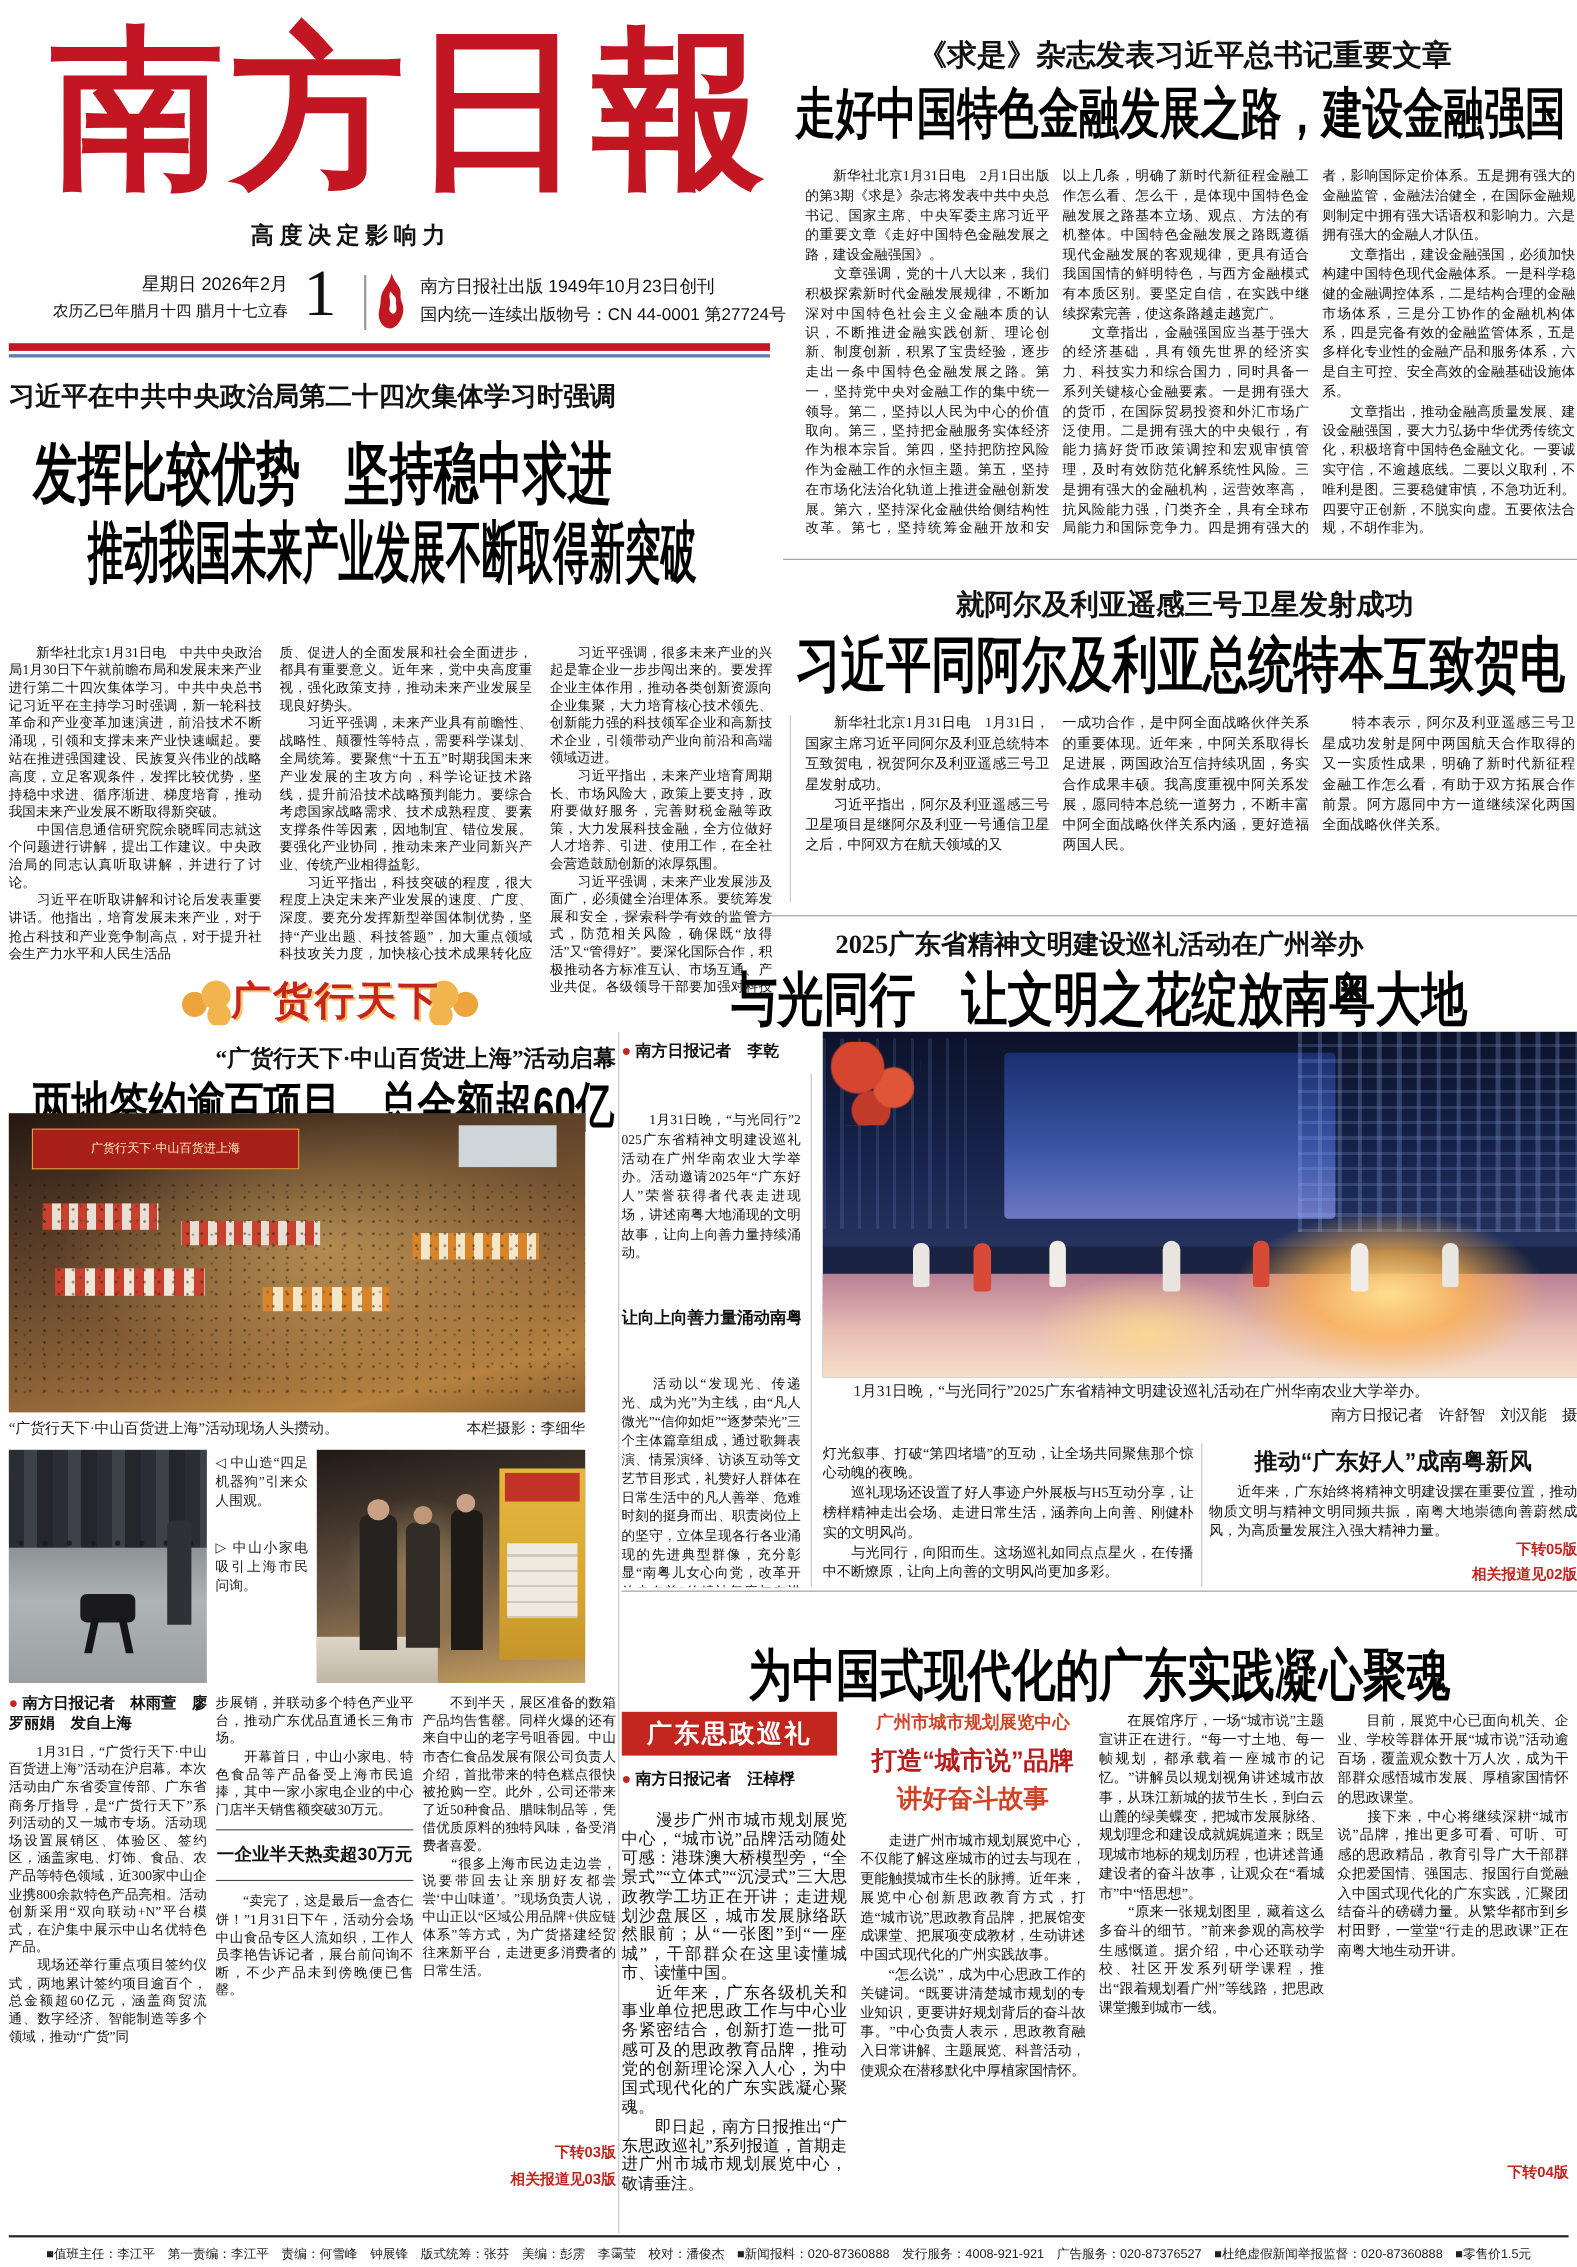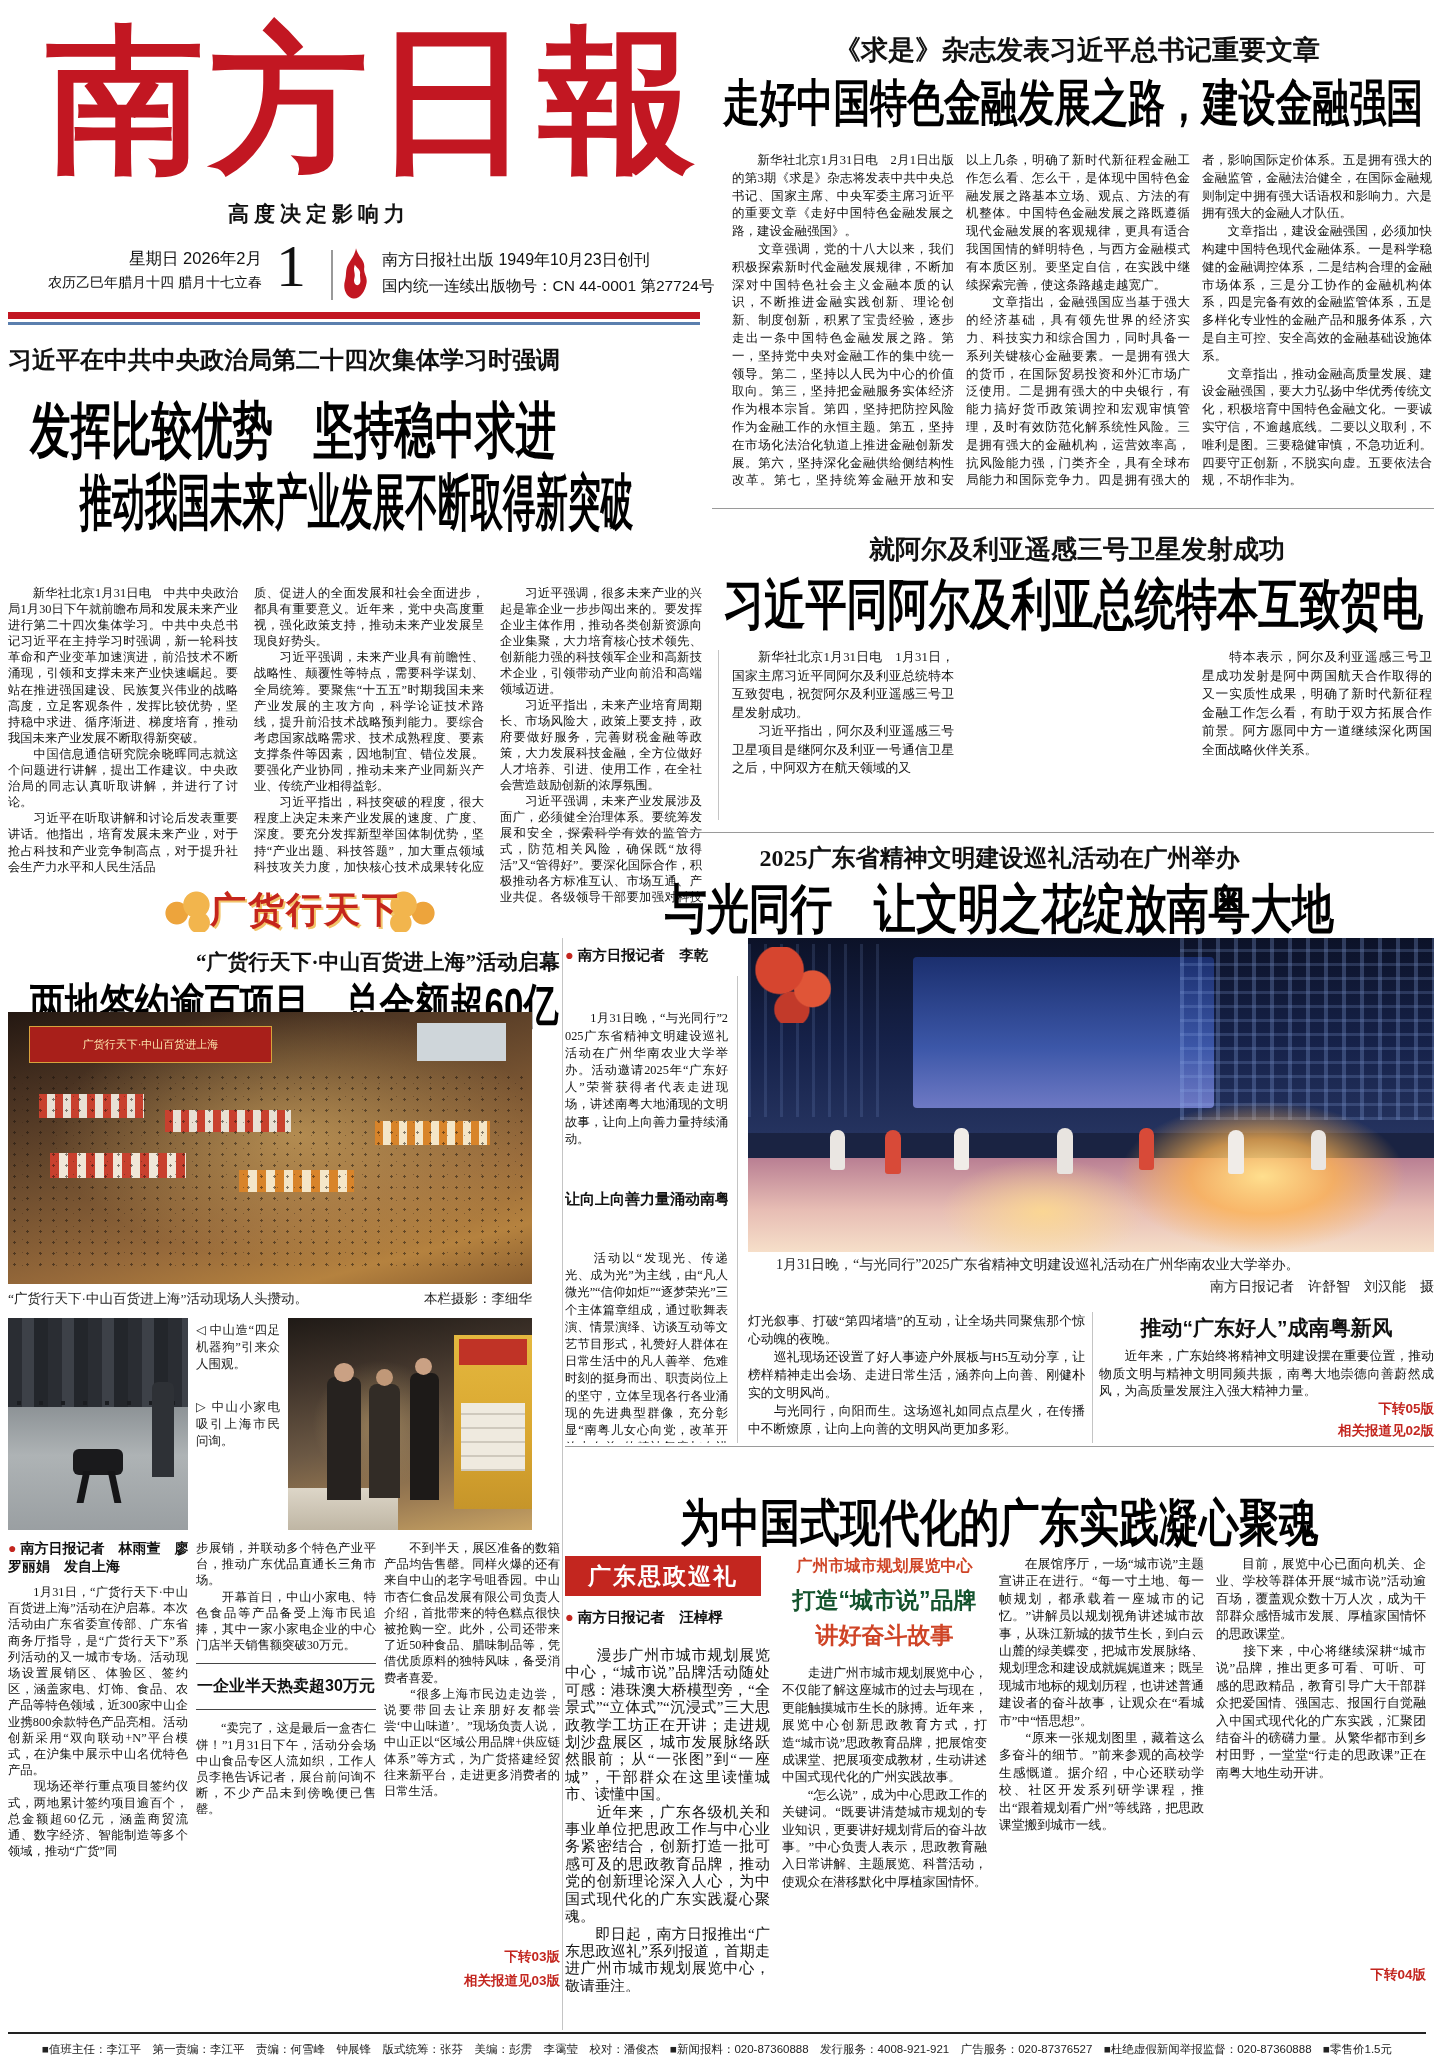--- a/index.html
+++ b/index.html
@@ -77,20 +77,21 @@
 　　习近平指出，未来产业培育周期长、市场风险大，政策上要支持，政府要做好服务，完善财税金融等政策，大力发展科技金融，全方位做好人才培养、引进、使用工作，在全社会营造鼓励创新的浓厚氛围。
 　　习近平强调，未来产业发展涉及面广，必须健全治理体系。要统筹发展和安全，探索科学有效的监管方式，防范相关风险，确保既“放得活”又“管得好”。要深化国际合作，积极推动各方标准互认、市场互通、产业共促。各级领导干部要加强对科技前沿知识的学习，努力做到懂产业、善决策。</div>
   <div class="abs vr" style="left:718px;top:650px;width:1px;height:170px;"></div>
 
   <div class="abs kicker" style="left:720px;top:532px;width:714px;font-size:26px;">就阿尔及利亚遥感三号卫星发射成功</div>
   <div class="abs" style="left:712px;top:568px;width:722px;height:64px;">
     <div class="hl" style="font-size:42px;transform:scale(.98,1.3);transform-origin:50% 0;">习近平同阿尔及利亚总统特本互致贺电</div>
   </div>
   <div class="abs col" style="left:732px;top:648px;width:222px;height:156px;font-size:12.8px;line-height:18.5px;">　　新华社北京1月31日电　1月31日，国家主席习近平同阿尔及利亚总统特本互致贺电，祝贺阿尔及利亚遥感三号卫星发射成功。
 　　习近平指出，阿尔及利亚遥感三号卫星项目是继阿尔及利亚一号通信卫星之后，中阿双方在航天领域的又</div>
+  <div class="abs col" style="left:966px;top:648px;width:224px;height:156px;font-size:12.8px;line-height:18.5px;">一成功合作，是中阿全面战略伙伴关系的重要体现。近年来，中阿关系取得长足进展，两国政治互信持续巩固，务实合作成果丰硕。我高度重视中阿关系发展，愿同特本总统一道努力，不断丰富中阿全面战略伙伴关系内涵，更好造福两国人民。</div>
   <div class="abs col" style="left:1202px;top:648px;width:230px;height:156px;font-size:12.8px;line-height:18.5px;">　　特本表示，阿尔及利亚遥感三号卫星成功发射是阿中两国航天合作取得的又一实质性成果，明确了新时代新征程金融工作怎么看，有助于双方拓展合作前景。阿方愿同中方一道继续深化两国全面战略伙伴关系。</div>
   <div class="abs hr" style="left:565px;top:832px;width:869px;height:1px;"></div>
 
   <div class="abs kicker" style="left:565px;top:842px;width:869px;font-size:24px;">2025广东省精神文明建设巡礼活动在广州举办</div>
   <div class="abs" style="left:565px;top:874px;width:869px;height:60px;">
     <div class="hl" style="font-size:44px;transform:scale(.95,1.2);transform-origin:50% 0;">与光同行　让文明之花绽放南粤大地</div>
   </div>
   <div class="abs byline" style="left:565px;top:946px;font-size:14.5px;">
     <span class="dot">●</span><span>南方日报记者　李乾</span>
   </div>
@@ -219,21 +220,21 @@
     <div class="byline" style="margin-top:12px;font-size:14.5px;">
       <span class="dot">●</span><span>南方日报记者　汪棹桴</span>
     </div>
     <div class="col" style="margin-top:20px;font-size:15px;line-height:17.4px;height:360px;">　　漫步广州市城市规划展览中心，“城市说”品牌活动随处可感：港珠澳大桥模型旁，“全景式”“立体式”“沉浸式”三大思政教学工坊正在开讲；走进规划沙盘展区，城市发展脉络跃然眼前；从“一张图”到“一座城”，干部群众在这里读懂城市、读懂中国。
 　　近年来，广东各级机关和事业单位把思政工作与中心业务紧密结合，创新打造一批可感可及的思政教育品牌，推动党的创新理论深入人心，为中国式现代化的广东实践凝心聚魂。
 　　即日起，南方日报推出“广东思政巡礼”系列报道，首期走进广州市城市规划展览中心，敬请垂注。</div>
   </div>
 
   <div class="abs" style="left:782px;top:1556px;width:205px;height:436px;overflow:hidden;">
     <div style="color:#cf4426;font-weight:bold;text-align:center;font-size:16px;font-family:'Liberation Sans','DejaVu Sans',sans-serif;white-space:nowrap;">广州市城市规划展览中心</div>
-    <div style="color:#14532d;font-weight:900;text-align:center;font-size:23px;margin-top:8px;font-family:'Liberation Sans','DejaVu Sans',sans-serif;white-space:nowrap;">打造“城市说”品牌</div>
+    <div style="color:#b91c1c;font-weight:900;text-align:center;font-size:23px;margin-top:8px;font-family:'Liberation Sans','DejaVu Sans',sans-serif;white-space:nowrap;">打造“城市说”品牌</div>
     <div style="color:#cf4426;font-weight:900;text-align:center;font-size:23px;margin-top:4px;font-family:'Liberation Sans','DejaVu Sans',sans-serif;white-space:nowrap;">讲好奋斗故事</div>
     <div class="col" style="margin-top:14px;font-size:12.8px;line-height:17.4px;height:320px;">　　走进广州市城市规划展览中心，不仅能了解这座城市的过去与现在，更能触摸城市生长的脉搏。近年来，展览中心创新思政教育方式，打造“城市说”思政教育品牌，把展馆变成课堂、把展项变成教材，生动讲述中国式现代化的广州实践故事。
 　　“怎么说”，成为中心思政工作的关键词。“既要讲清楚城市规划的专业知识，更要讲好规划背后的奋斗故事。”中心负责人表示，思政教育融入日常讲解、主题展览、科普活动，使观众在潜移默化中厚植家国情怀。</div>
   </div>
 
   <div class="abs col" style="left:999px;top:1556px;width:205px;height:436px;font-size:12.8px;line-height:17.4px;">　　在展馆序厅，一场“城市说”主题宣讲正在进行。“每一寸土地、每一帧规划，都承载着一座城市的记忆。”讲解员以规划视角讲述城市故事，从珠江新城的拔节生长，到白云山麓的绿美蝶变，把城市发展脉络、规划理念和建设成就娓娓道来；既呈现城市地标的规划历程，也讲述普通建设者的奋斗故事，让观众在“看城市”中“悟思想”。
 　　“原来一张规划图里，藏着这么多奋斗的细节。”前来参观的高校学生感慨道。据介绍，中心还联动学校、社区开发系列研学课程，推出“跟着规划看广州”等线路，把思政课堂搬到城市一线。</div>
   <div class="abs col" style="left:1216px;top:1556px;width:210px;height:404px;font-size:12.8px;line-height:17.4px;">　　目前，展览中心已面向机关、企业、学校等群体开展“城市说”活动逾百场，覆盖观众数十万人次，成为干部群众感悟城市发展、厚植家国情怀的思政课堂。
 　　接下来，中心将继续深耕“城市说”品牌，推出更多可看、可听、可感的思政精品，教育引导广大干部群众把爱国情、强国志、报国行自觉融入中国式现代化的广东实践，汇聚团结奋斗的磅礴力量。从繁华都市到乡村田野，一堂堂“行走的思政课”正在南粤大地生动开讲。</div>
   <div class="abs jump" style="left:1216px;top:1966px;width:210px;font-size:13.5px;">下转04版</div>

